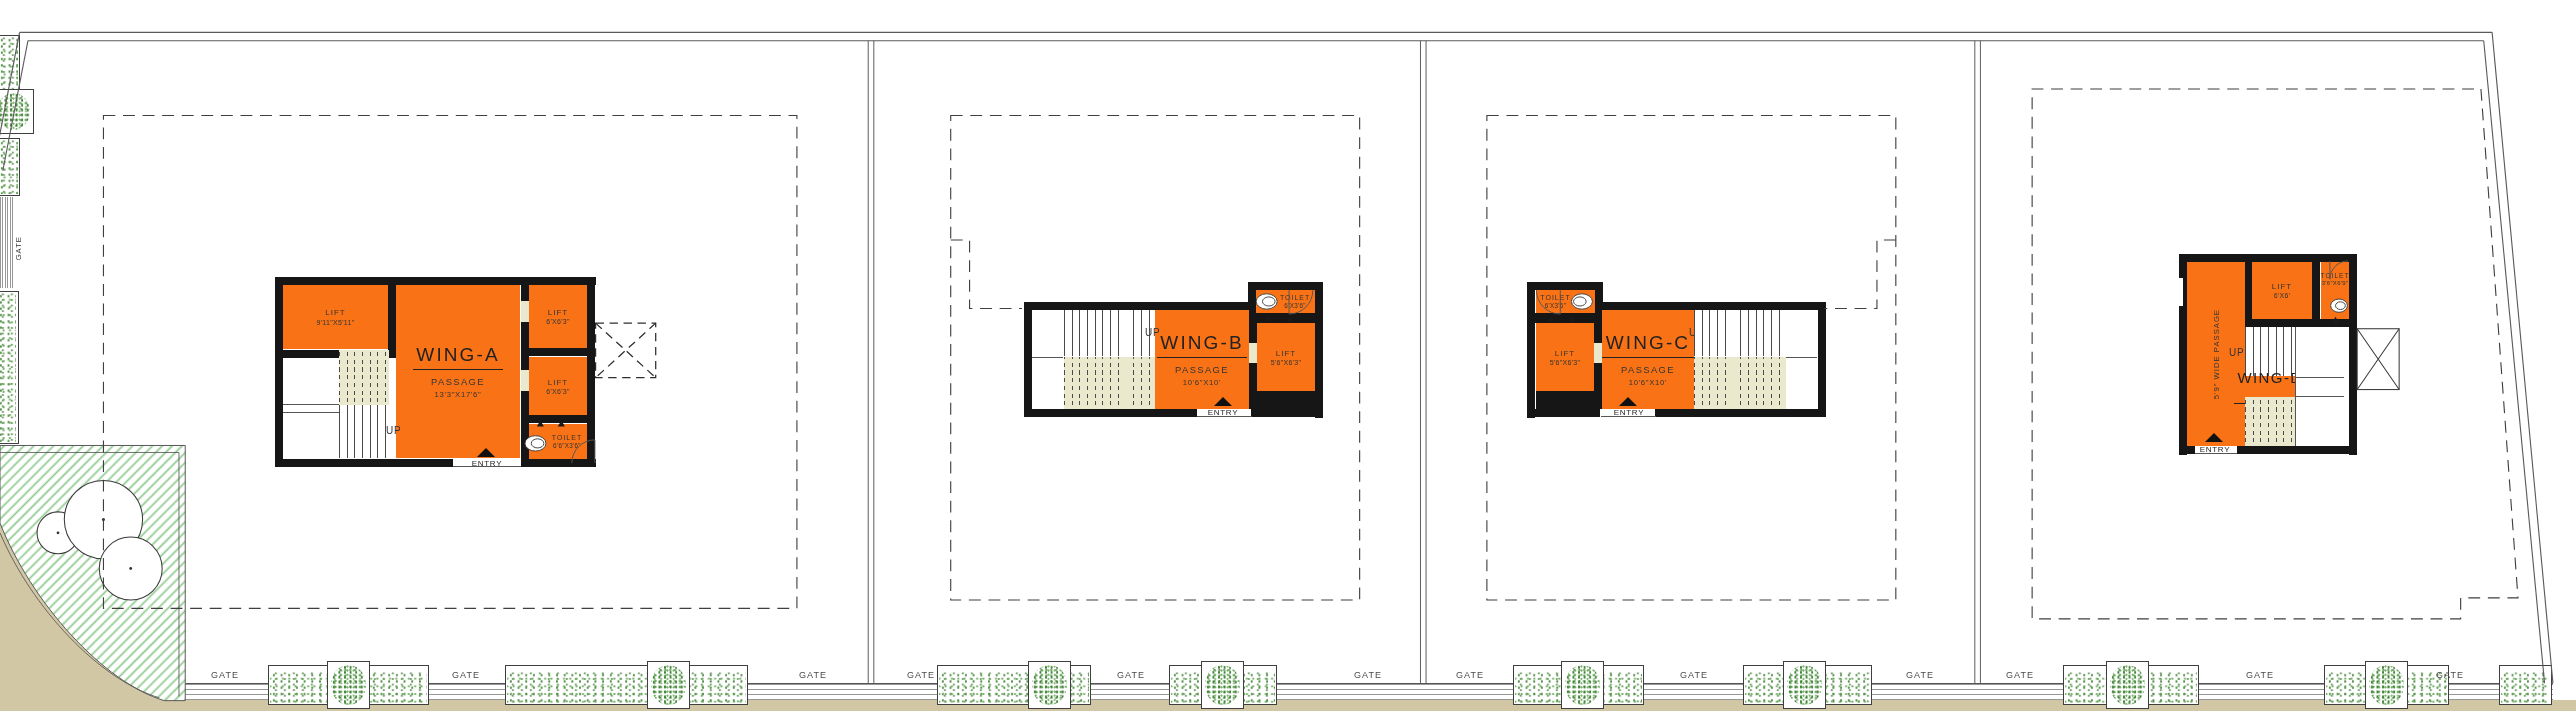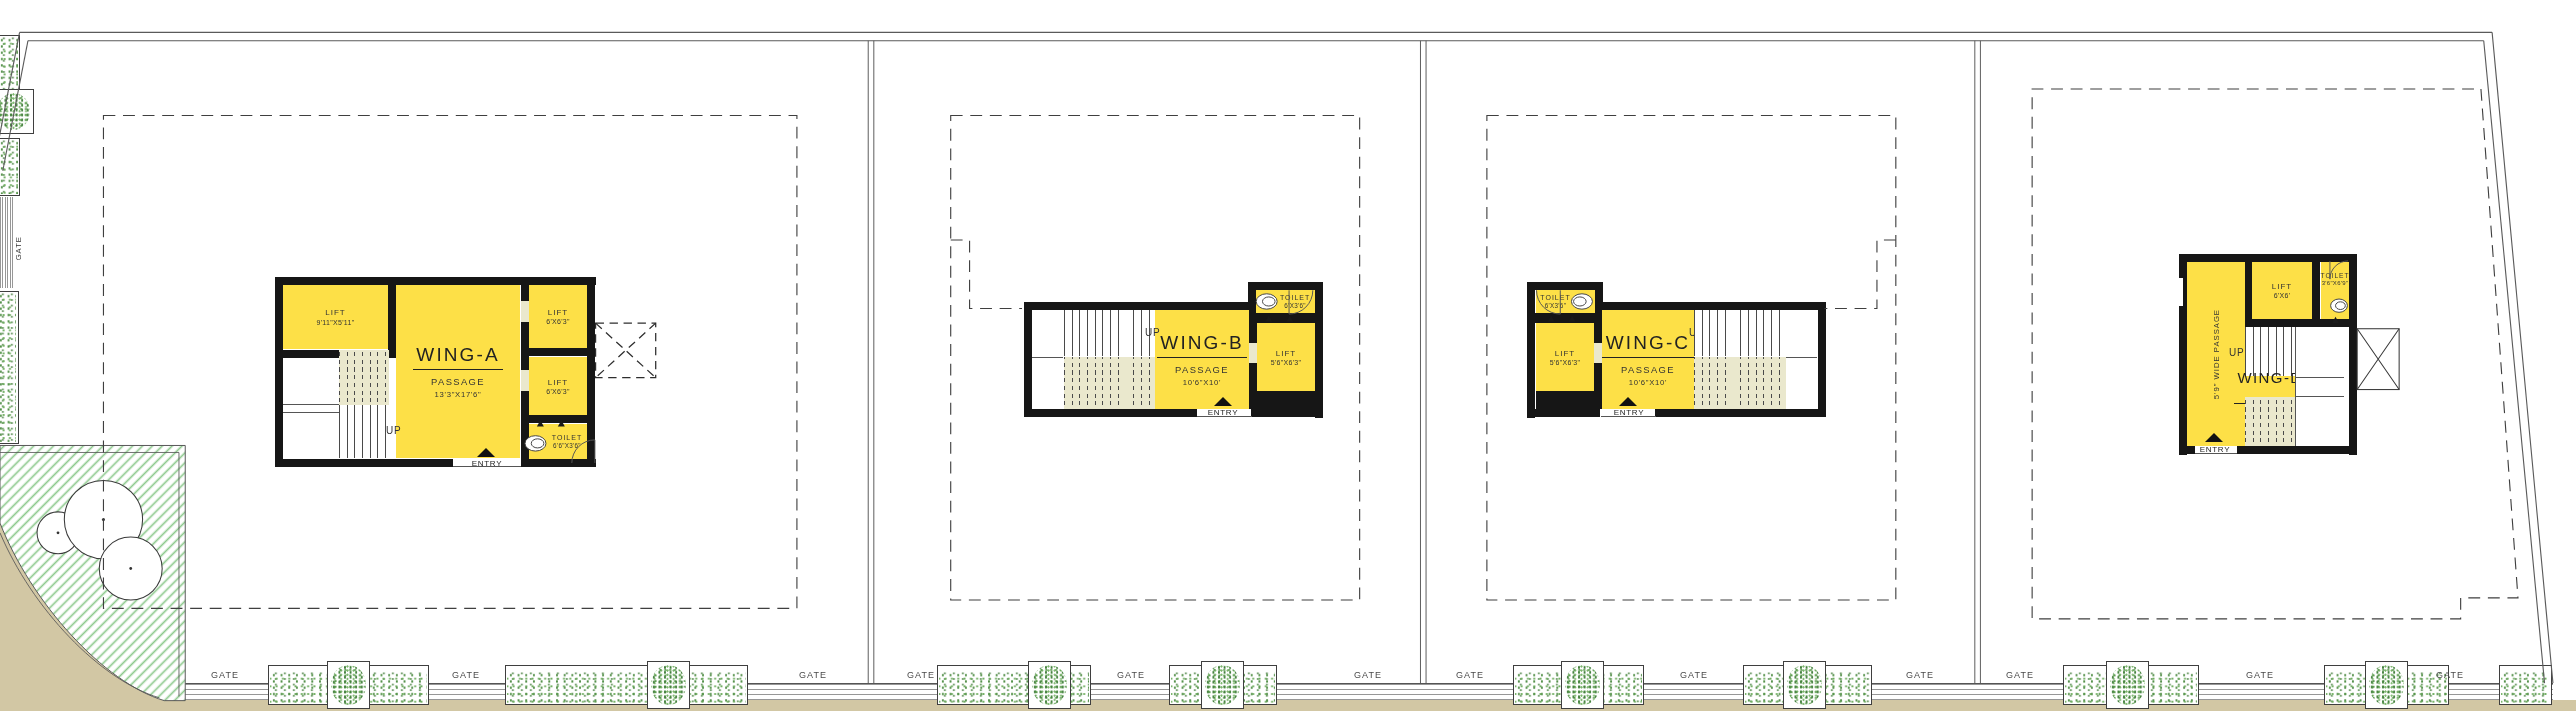--- a/index.html
+++ b/index.html
@@ -1,20 +1,20 @@
 <!DOCTYPE html>
 <html style="font-size:11.2px"><head>
 <meta charset="utf-8">
 <style>
   html,body{margin:0;padding:0;background:#fff;}
   .site{position:relative;width:2576px;height:712px;background:#ffffff;overflow:hidden;
         font-family:"Liberation Sans",sans-serif;color:#2e2e2e;}
   .abs{position:absolute;}
   .wall{position:absolute;background:#161616;}
-  .room{position:absolute;background:#fde047;display:flex;flex-direction:column;
+  .room{position:absolute;background:#f97316;display:flex;flex-direction:column;
         align-items:center;justify-content:center;text-align:center;}
   .wing-title{font-size:19px;letter-spacing:2.1px;color:#222;border-bottom:1.4px solid #222;
         padding:0 3.5px 2.8px;margin-bottom:4.9px;white-space:nowrap;}
   .wing-title.small{font-size:15px;letter-spacing:1.4px;margin-bottom:0;padding-bottom:17px;}
   .passage-name{font-size:9.4px;letter-spacing:1.4px;color:#333;margin-top:1.4px;}
   .dims{font-size:7.7px;letter-spacing:0.7px;color:#333;margin-top:2.1px;}
   .room-label{font-size:8px;letter-spacing:1px;color:#333;}
   .room-dims{font-size:7px;letter-spacing:0.3px;color:#333;margin-top:1.4px;}
   .up-label{position:absolute;font-size:10px;letter-spacing:0.7px;color:#333;}
   .entry-tri{position:absolute;width:0;height:0;border-left:9px solid transparent;

